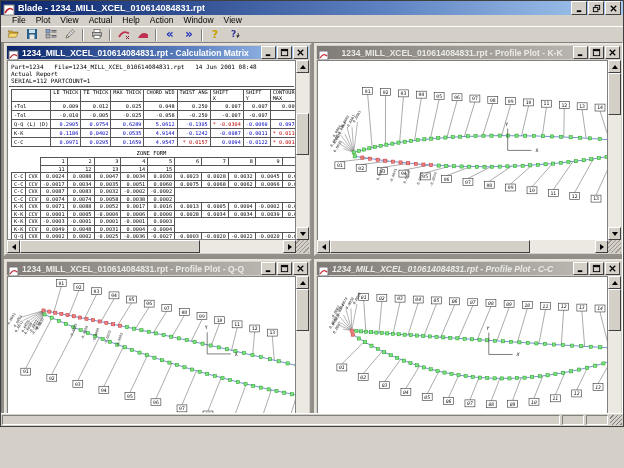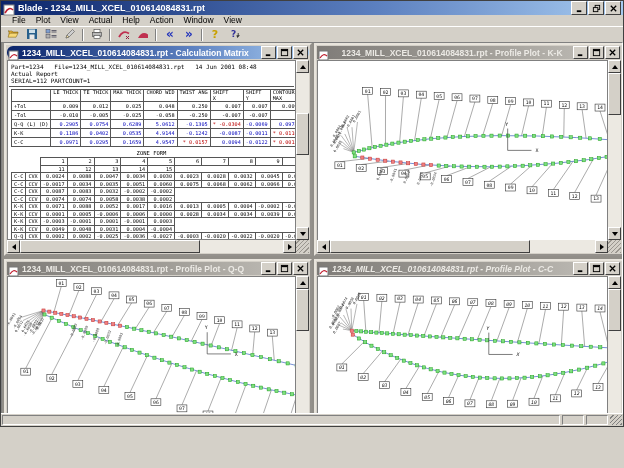--- a/index.html
+++ b/index.html
@@ -26,21 +26,21 @@
 
   .statusbar{position:absolute;left:0;right:0;bottom:0;height:10px;background:#D4D0C8;border-top:1px solid #fff;display:flex;align-items:stretch;padding:1px 1px;}
   .sb-panel{border:1px solid;border-color:#808080 #fff #fff #808080;margin-right:2px;}
   .sb-main{flex:1;}
   .sb-small{width:20px;}
   .sb-grip{width:12px;background:repeating-linear-gradient(135deg,#D4D0C8 0 2px,#808080 2px 3px);}
 
   
   .child{position:absolute;background:#D4D0C8;border:2px outset #E8E4DC;box-sizing:border-box;}
   .ctitle{height:13px;margin:1px 1px 0;display:flex;align-items:center;padding:0 1px;}
-  .ctitle.active{background:linear-gradient(90deg,#0A246A,#5B7FBF 60%,#A6CAF0);border-radius:6px;}
+  .ctitle.active{background:linear-gradient(90deg,#0A246A,#5B7FBF 60%,#A6CAF0);}
   .ctitle.inactive{background:linear-gradient(90deg,#7F7C78,#A5A29C 60%,#C4C1BB);}
   .cicon{width:11px;height:11px;flex:none;}
   .cicon svg{width:11px;height:11px;}
   .ctext{font-size:8.5px;font-weight:bold;color:#fff;flex:1;margin-left:3px;white-space:nowrap;overflow:hidden;}
   .ctitle.inactive .ctext{color:#ECEAE5;}
   .cbtn{width:13px;height:11px;background:#D4D0C8;border:1px solid;border-color:#FFFFFF #404040 #404040 #FFFFFF;margin-left:1px;display:flex;align-items:center;justify-content:center;flex:none;}
   .cbtn svg{width:9px;height:9px;}
   .cbody{position:relative;margin:1px;height:calc(100% - 16px);background:#D4D0C8;}
   .cview{position:absolute;left:0;top:0;right:13px;bottom:13px;background:#fff;border:1px solid #808080;box-sizing:border-box;overflow:hidden;}
   svg.cview{border:1px solid #808080;}

